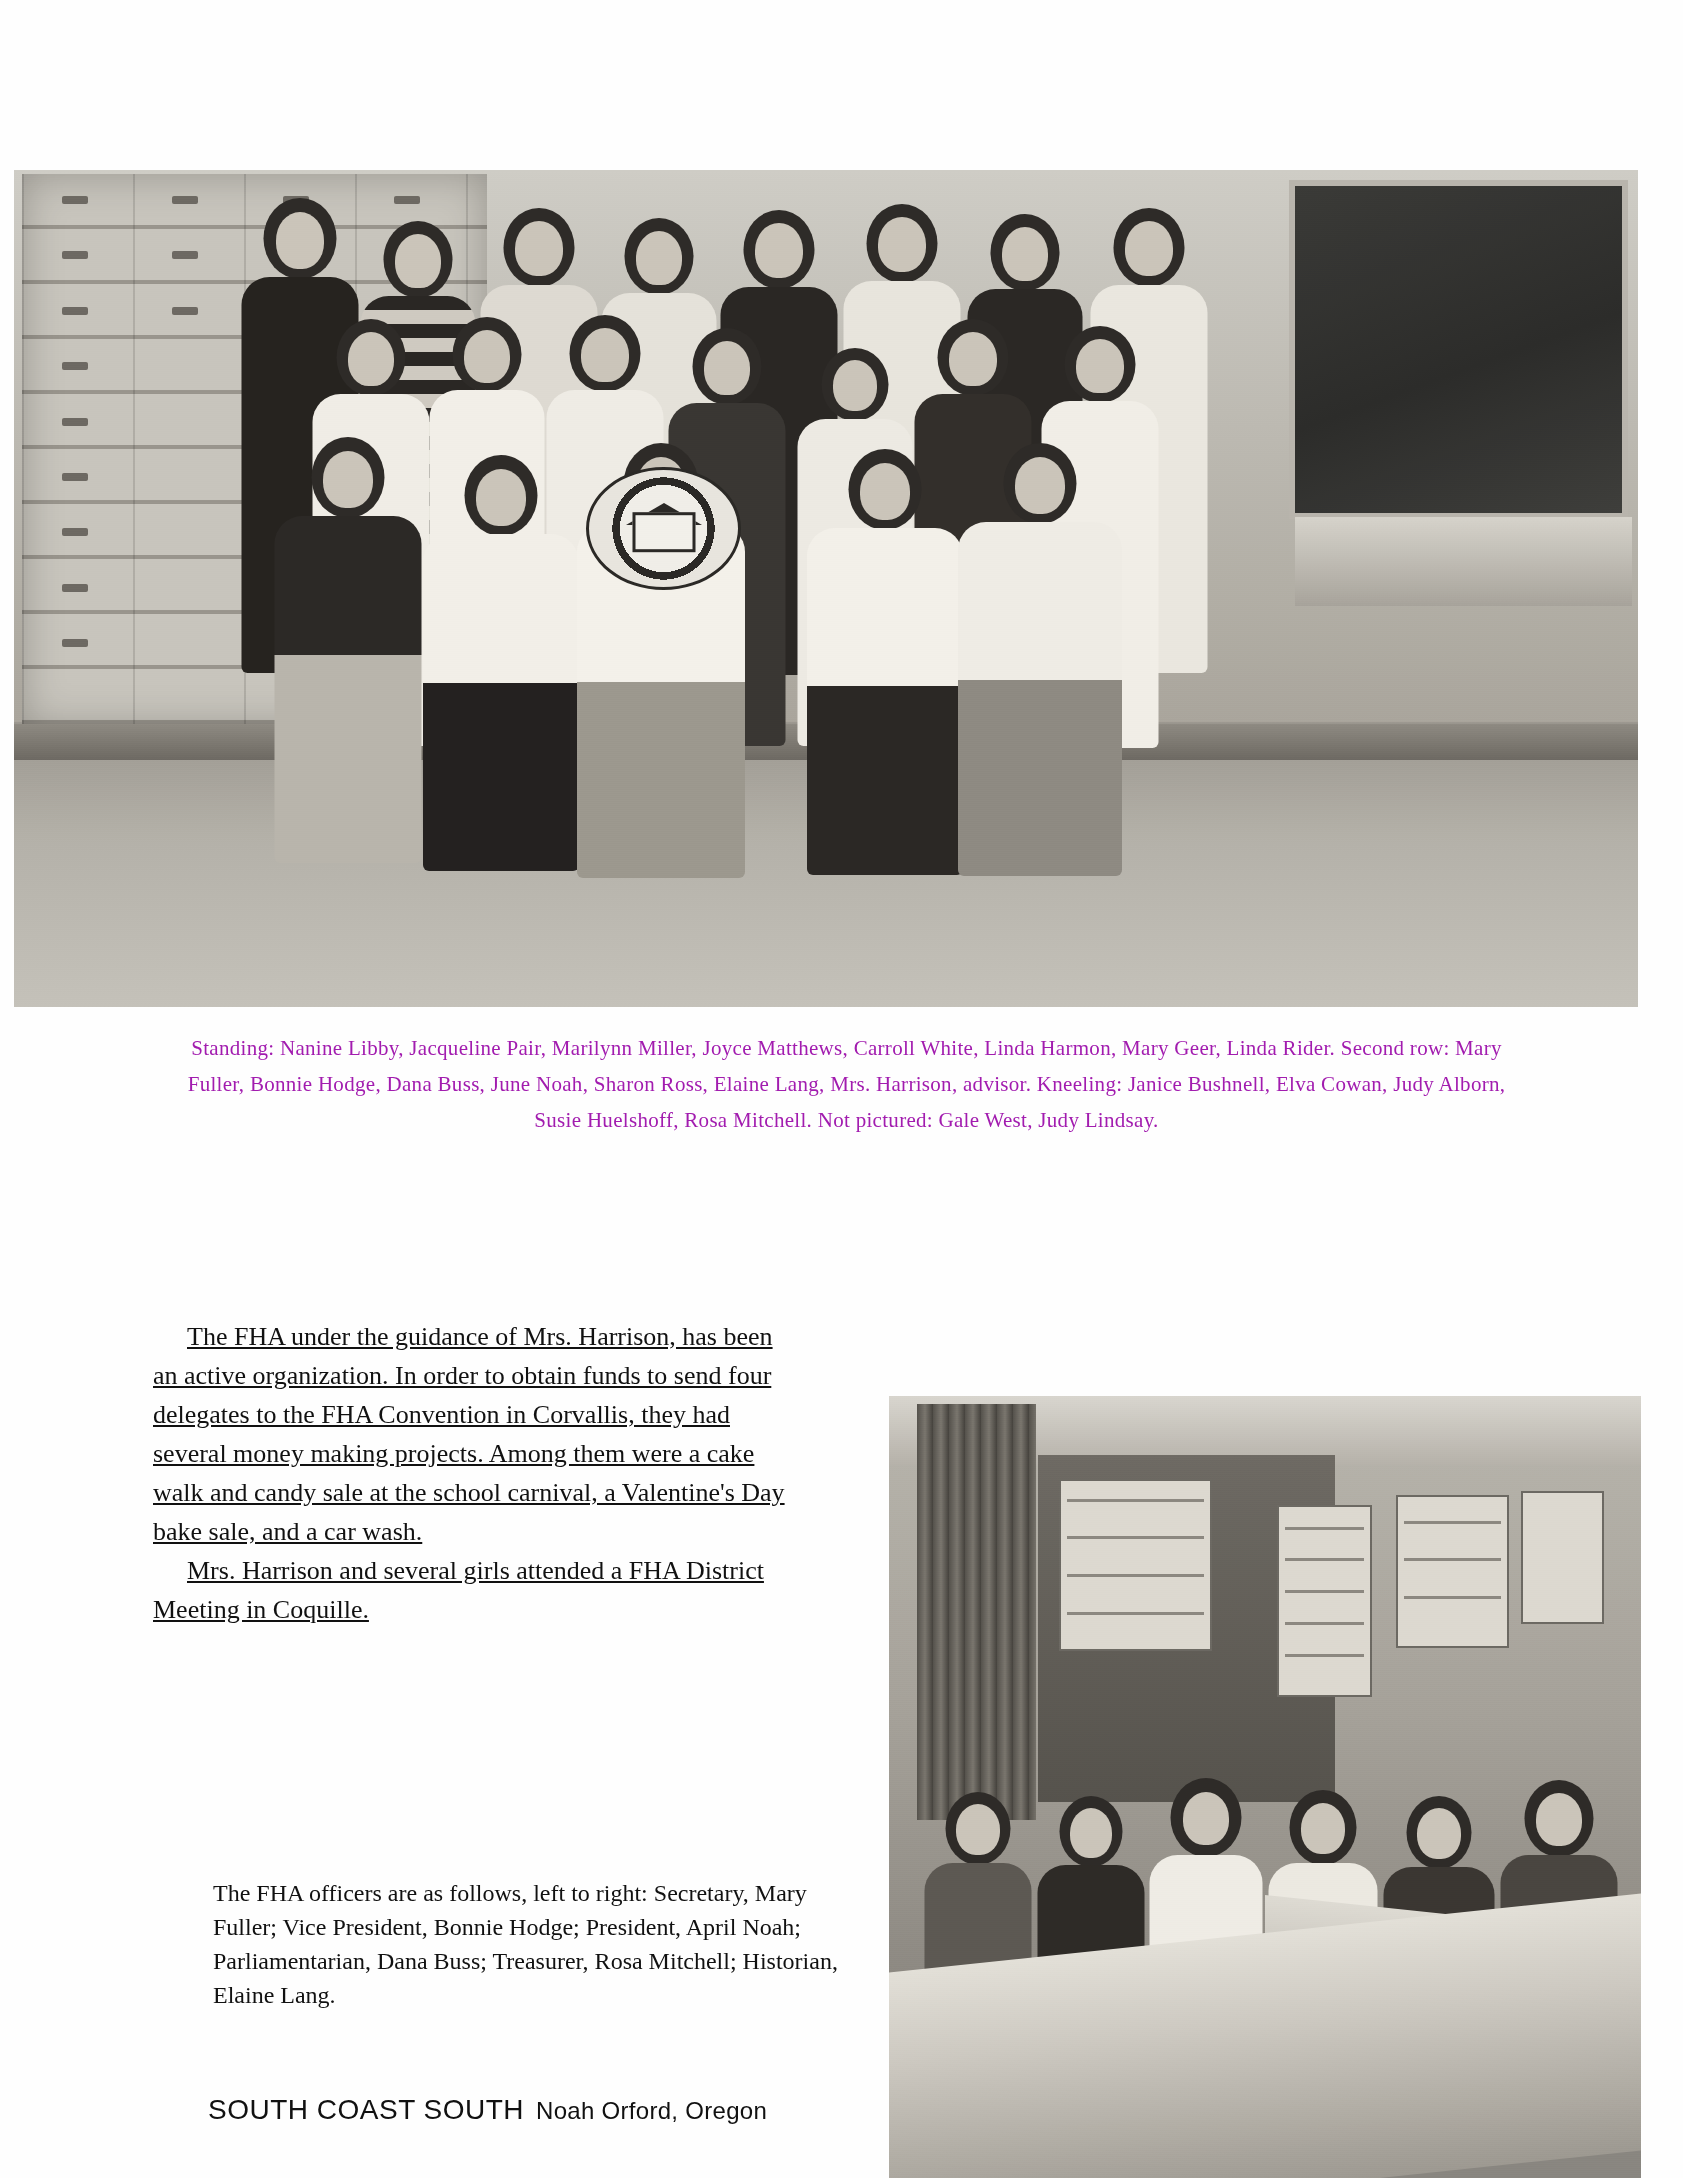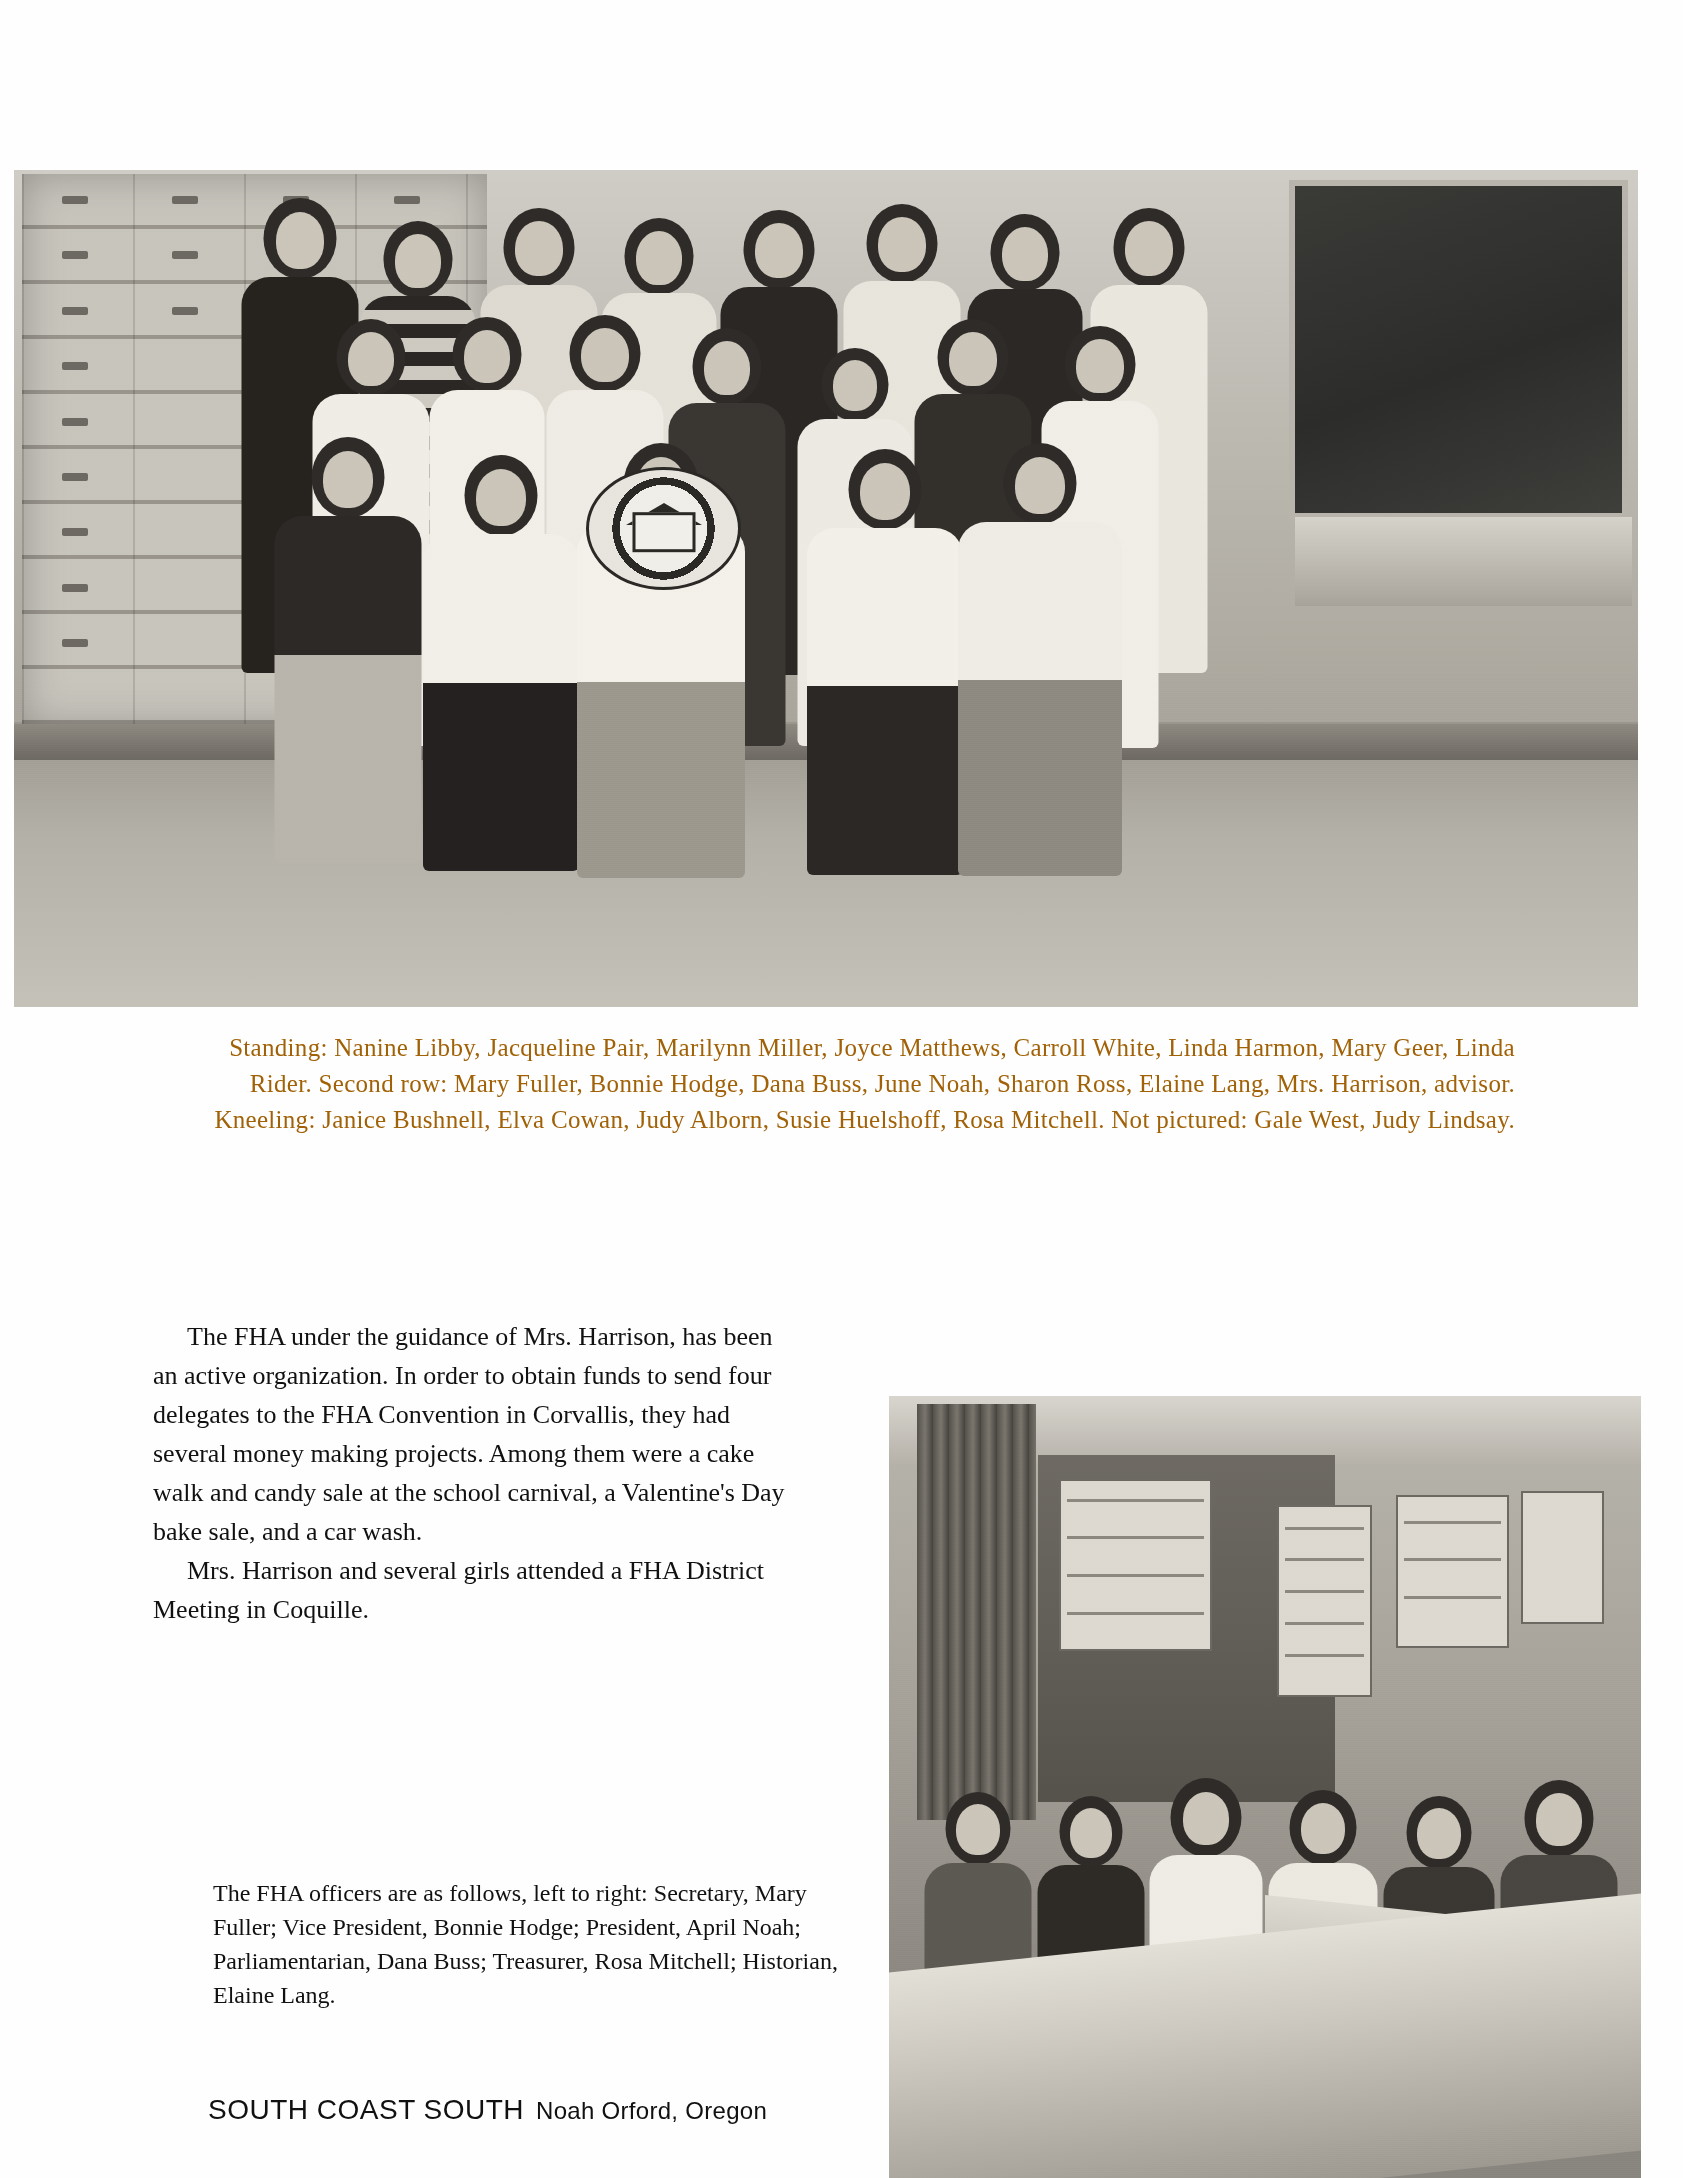--- a/index.html
+++ b/index.html
@@ -144,38 +144,38 @@
     mix-blend-mode: overlay;
     pointer-events: none;
   }
 
   
   .caption-main {
     position: absolute;
     left: 178px;
     top: 1030px;
     width: 1337px;
-    font-size: 25px;
+    font-size: 21px;
     line-height: 36px;
     letter-spacing: 0.3px;
-    text-align: right;
-    color: #a16207;
+    text-align: center;
+    color: #a21caf;
   }
 
   
   .article {
     position: absolute;
     left: 153px;
     top: 1317px;
     width: 634px;
     font-size: 26px;
     line-height: 39px;
     color: #111;
   }
-  .article p { margin: 0; }
+  .article p { margin: 0; text-decoration: underline; }
   .article p + p { margin-top: 0; }
   .para-indent { display: inline-block; width: 34px; }
 
   
   .officers {
     position: absolute;
     left: 213px;
     top: 1876px;
     width: 653px;
     font-size: 24px;

